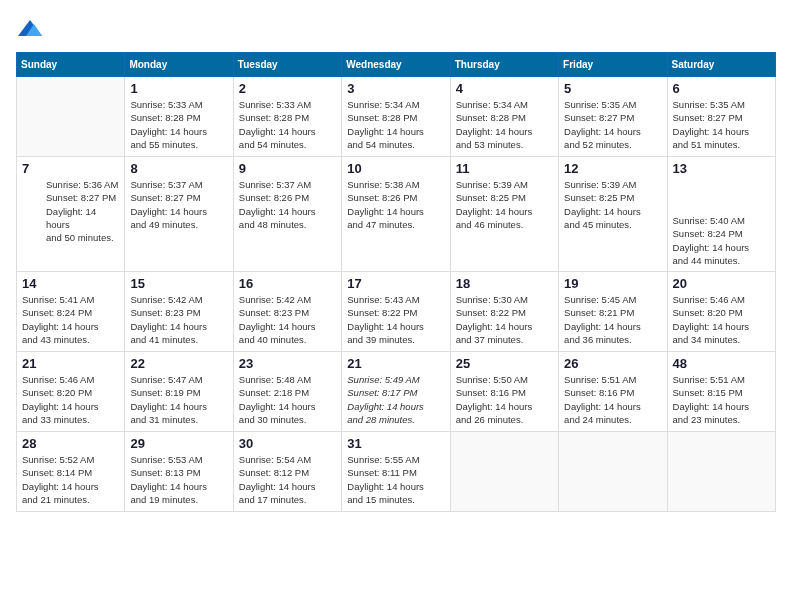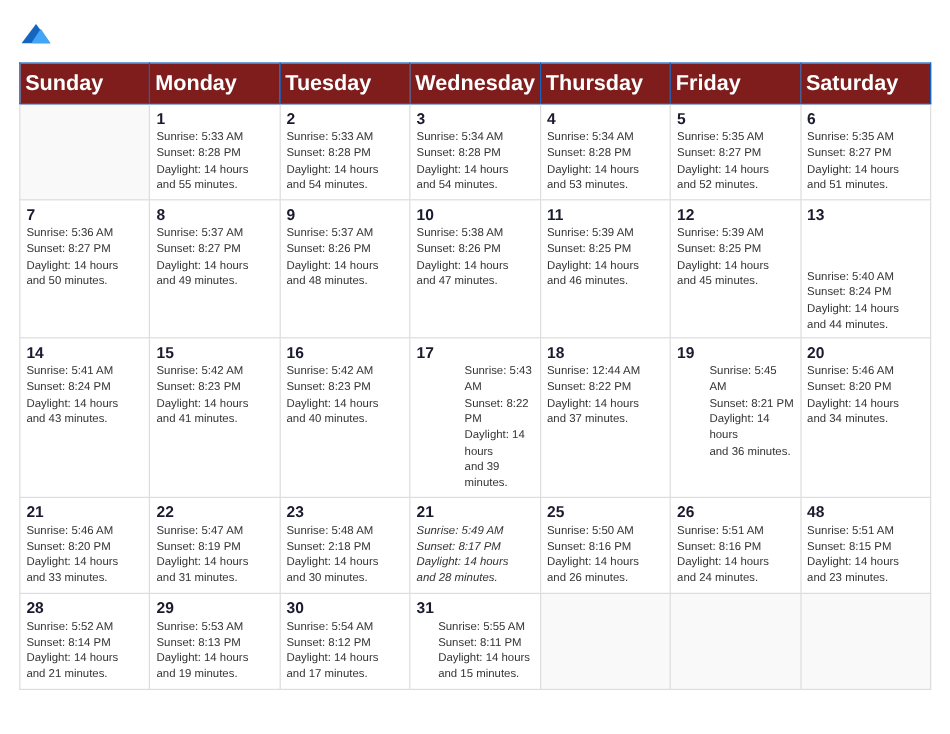--- a/index.html
+++ b/index.html
@@ -52,23 +52,23 @@
     .subtitle {
       font-size: 15px;
       color: #555;
     }
     .calendar {
       width: 100%;
       border-collapse: collapse;
       border: 1px solid #ccc;
     }
     .calendar th {
-      background: #7f1d1d;
+      background: #0369a1;
       color: #fff;
-      font-size: 18px;
+      font-size: 10px;
       font-weight: bold;
       padding: 6px 4px;
       text-align: left;
       border: 1px solid #1565c0;
     }
     .calendar td {
       width: 14.28%;
       vertical-align: top;
       padding: 4px 5px;
       border: 1px solid #ddd;
@@ -168,21 +168,21 @@
           <span class="day-num">6</span>
           <div class="day-info" style="white-space: pre-line;">Sunrise: 5:35 AM
 Sunset: 8:27 PM
 Daylight: 14 hours
 and 51 minutes.</div>
         </td>
       </tr>
       <tr>
         <td>
           <span class="day-num">7</span>
-          <div class="day-info" style="white-space: pre-line;">Sunrise: 5:36 AM
+          <div class="day-info" style="white-space: pre-line; margin-left: 24px;">Sunrise: 5:36 AM
 Sunset: 8:27 PM
 Daylight: 14 hours
 and 50 minutes.</div>
         </td>
         <td>
           <span class="day-num">8</span>
           <div class="day-info" style="white-space: pre-line;">Sunrise: 5:37 AM
 Sunset: 8:27 PM
 Daylight: 14 hours
 and 49 minutes.</div>
@@ -240,35 +240,35 @@
         </td>
         <td>
           <span class="day-num">16</span>
           <div class="day-info" style="white-space: pre-line;">Sunrise: 5:42 AM
 Sunset: 8:23 PM
 Daylight: 14 hours
 and 40 minutes.</div>
         </td>
         <td>
           <span class="day-num">17</span>
-          <div class="day-info" style="white-space: pre-line; margin-left: 40px;">Sunrise: 5:43 AM
+          <div class="day-info" style="white-space: pre-line;">Sunrise: 5:43 AM
 Sunset: 8:22 PM
 Daylight: 14 hours
 and 39 minutes.</div>
         </td>
         <td>
           <span class="day-num">18</span>
-          <div class="day-info" style="white-space: pre-line;">Sunrise: 12:44 AM
+          <div class="day-info" style="white-space: pre-line;">Sunrise: 5:30 AM
 Sunset: 8:22 PM
 Daylight: 14 hours
 and 37 minutes.</div>
         </td>
         <td>
           <span class="day-num">19</span>
-          <div class="day-info" style="white-space: pre-line; margin-left: 27px;">Sunrise: 5:45 AM
+          <div class="day-info" style="white-space: pre-line;">Sunrise: 5:45 AM
 Sunset: 8:21 PM
 Daylight: 14 hours
 and 36 minutes.</div>
         </td>
         <td>
           <span class="day-num">20</span>
           <div class="day-info" style="white-space: pre-line;">Sunrise: 5:46 AM
 Sunset: 8:20 PM
 Daylight: 14 hours
 and 34 minutes.</div>
@@ -342,21 +342,21 @@
         </td>
         <td>
           <span class="day-num">30</span>
           <div class="day-info" style="white-space: pre-line;">Sunrise: 5:54 AM
 Sunset: 8:12 PM
 Daylight: 14 hours
 and 17 minutes.</div>
         </td>
         <td>
           <span class="day-num">31</span>
-          <div class="day-info" style="white-space: pre-line; margin-left: 18px;">Sunrise: 5:55 AM
+          <div class="day-info" style="white-space: pre-line;">Sunrise: 5:55 AM
 Sunset: 8:11 PM
 Daylight: 14 hours
 and 15 minutes.</div>
         </td>
         <td class="empty"></td>
         <td class="empty"></td>
         <td class="empty"></td>
       </tr>
     </tbody>
 </table>

